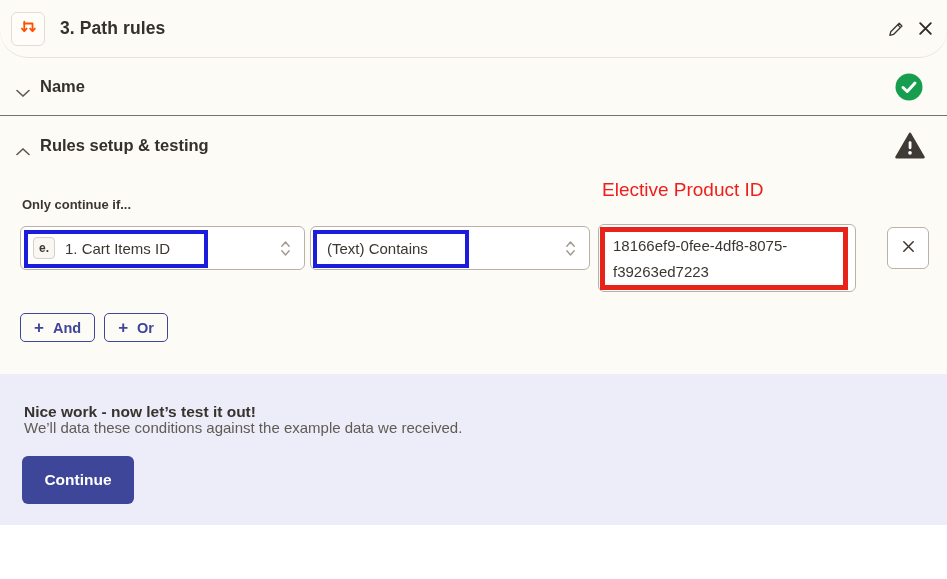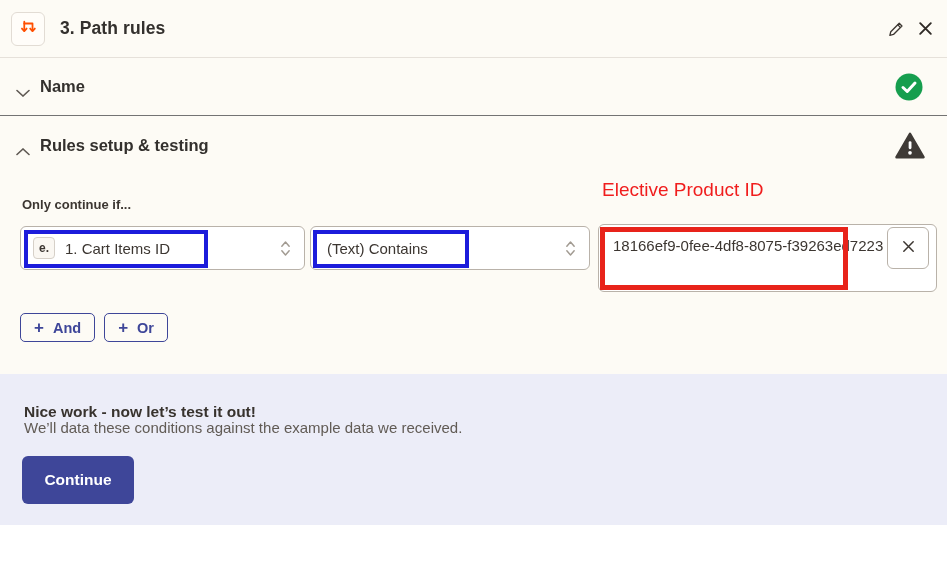--- a/index.html
+++ b/index.html
@@ -12,20 +12,21 @@
     color: #3c3631;
   }
   .cream-bg {
     position: absolute; left: 0; top: 0; width: 947px; height: 374px;
     background: #fdfbf5;
   }
   
   .panel-header {
     position: absolute; left: 0; top: 0; width: 947px; height: 58px;
     border-bottom: 1px solid #e6e1da;
+    border-radius: 28px;
   }
   .app-icon-box {
     position: absolute; left: 11px; top: 12px; width: 34px; height: 34px;
     background: #fffdf9; border: 1px solid #e2dcd4; border-radius: 6px;
     display: flex; align-items: center; justify-content: center;
   }
   .panel-title {
     position: absolute; left: 60px; top: 18px;
     font-size: 17.5px; font-weight: 700; color: #33302d; letter-spacing: .1px;
   }
@@ -66,21 +67,21 @@
   .select-box.oper   { left: 310px; width: 280px; padding: 0 16px; }
   .select-value { font-size: 15px; color: #3c3631; white-space: nowrap; }
   .select-caret { position: absolute; right: 13px; top: 12px; }
   .app-badge {
     width: 22px; height: 22px; flex: 0 0 22px;
     border: 1px solid #d6d0c8; border-radius: 4px; background: #faf7f2;
     display: flex; align-items: center; justify-content: center;
     font-size: 12px; font-weight: 700; color: #3c3631;
   }
   .value-field {
-    position: absolute; left: 598px; top: 224px; width: 339px; height: 68px;
+    position: absolute; left: 598px; top: 224px; width: 258px; height: 68px;
     background: #fff; border: 1px solid #b9b2a9; border-radius: 6px;
     padding: 8px 14px; font-size: 15px; line-height: 26px; color: #3c3631;
     overflow-wrap: break-word; cursor: text;
   }
   .remove-btn {
     position: absolute; left: 887px; top: 227px; width: 42px; height: 42px;
     background: #fff; border: 1px solid #b9b2a9; border-radius: 6px;
     display: flex; align-items: center; justify-content: center; cursor: pointer;
   }
   

